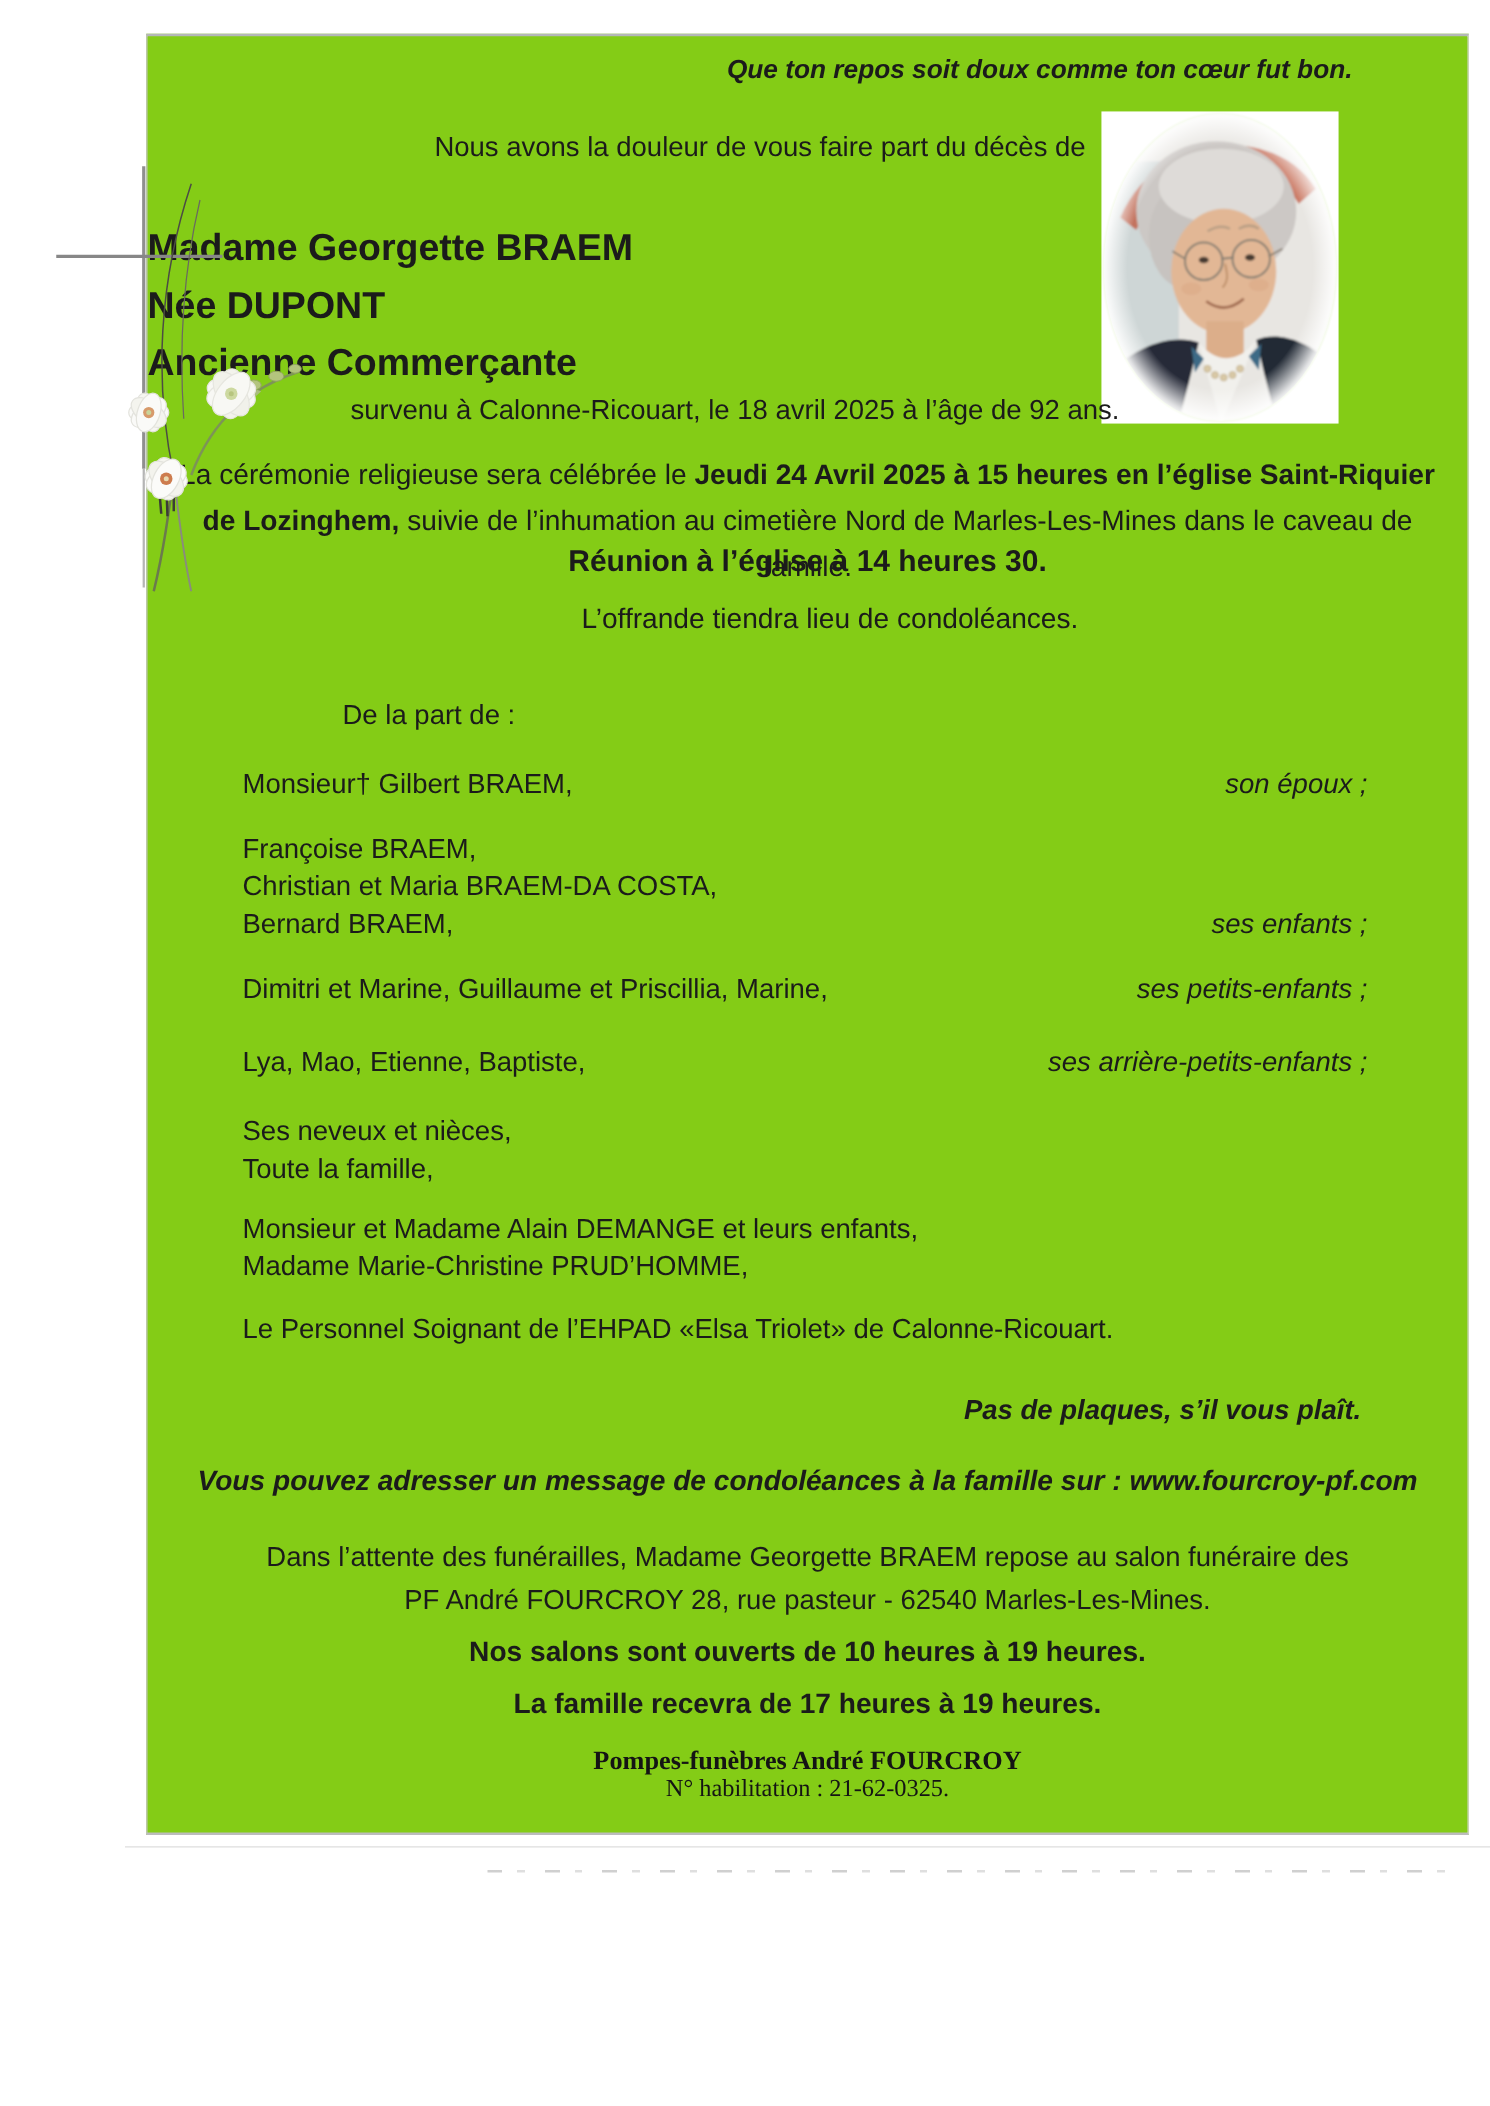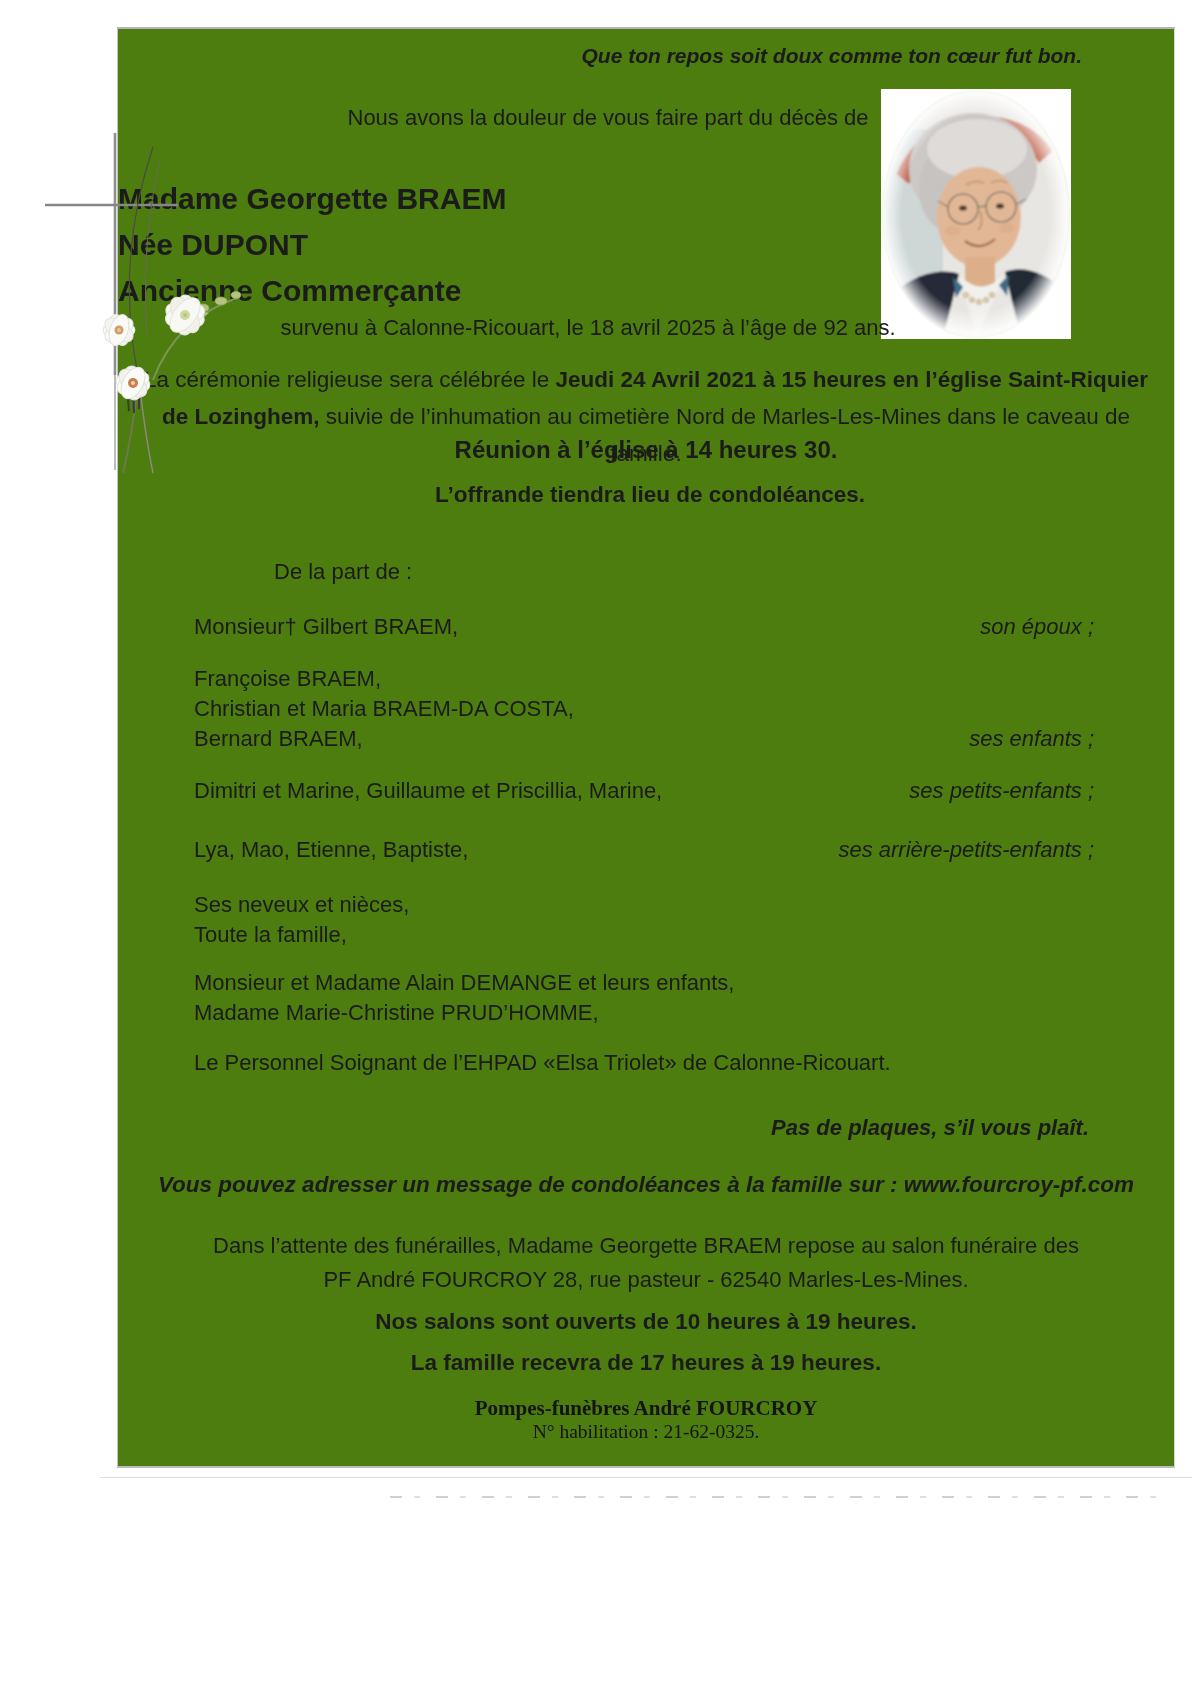--- a/index.html
+++ b/index.html
@@ -4,34 +4,34 @@
 <style>
   html,body{margin:0;padding:0;}
   body{
     width:1192px;height:1685px;position:relative;overflow:hidden;
     background:#ffffff;color:#1b1b1b;
     font-family:"Liberation Sans",sans-serif;
     -webkit-font-smoothing:antialiased;
   }
   .page{
     position:absolute;left:117px;top:27px;width:1058px;height:1441px;
-    box-sizing:border-box;background:#4d7c0f;
+    box-sizing:border-box;background:#84cc16;
     border-top:2px solid #b4b7b8;
     border-left:1px solid #c3c3c3;
     border-right:1px solid #d6d6d6;
     border-bottom:2px solid #bcbcbc;
   }
   .abs{position:absolute;}
   .quote{top:15px;right:92px;font-size:21px;font-weight:bold;font-style:italic;white-space:nowrap;}
   .intro{top:76px;left:60px;width:860px;text-align:center;font-size:22px;}
   .titles{top:127px;left:0;width:920px;text-align:left;font-weight:bold;font-size:30px;line-height:46px;margin-top:20px;}
   .survenu{top:286px;left:0;width:940px;text-align:center;font-size:22px;}
   .ceremony{top:332px;left:20px;right:20px;text-align:center;font-size:22.5px;line-height:37px;}
   .meeting{top:407px;left:0;width:100%;text-align:center;font-weight:bold;font-size:24px;}
-  .offering{top:453px;left:4px;width:100%;text-align:center;font-weight:bold;font-size:22.5px;}
+  .offering{top:453px;left:18px;width:100%;text-align:center;font-weight:normal;font-size:22.5px;}
   .from-label{top:530px;left:156px;font-size:22px;}
   .fam-row{left:76px;right:80px;display:flex;justify-content:space-between;align-items:flex-end;font-size:22px;line-height:30px;}
   .fam-row .rel{font-style:italic;white-space:nowrap;padding-left:20px;}
   .r0{top:583px;gap:46px;} .r1{top:635px;} .r2{top:747px;} .r3{top:806px;}
   .r4{top:861px;} .r5{top:939px;} .r6{top:1019px;}
   .no-plaques{top:1086px;right:85px;font-weight:bold;font-style:italic;font-size:22px;white-space:nowrap;}
   .condolence{top:1143px;left:0;width:100%;text-align:center;font-weight:bold;font-style:italic;font-size:22.5px;}
   .repose{top:1200px;left:0;width:100%;text-align:center;font-size:22px;line-height:34px;}
   .salon-hours{top:1280px;left:0;width:100%;text-align:center;font-weight:bold;font-size:22.5px;}
   .family-hours{top:1321px;left:0;width:100%;text-align:center;font-weight:bold;font-size:22.5px;}
@@ -110,21 +110,21 @@
         <circle cx="111" cy="206" r="2.8" fill="#d8c8a6" stroke="#c0ae88" stroke-width="0.6"></circle>
       </g>
     </g>
     <rect x="0" y="0" width="190" height="250" fill="url(#vign)"></rect>
   </svg>
 
   <div class="abs survenu">survenu à Calonne-Ricouart, le 18 avril 2025 à l’âge de 92 ans.</div>
 
   <div class="abs ceremony">
     <div>
-      <span>La cérémonie religieuse sera célébrée le </span><span style="font-weight:bold">Jeudi 24 Avril 2021 à 15 heures en l’église Saint-Riquier</span>
+      <span>La cérémonie religieuse sera célébrée le </span><span style="font-weight:bold">Jeudi 24 Avril 2025 à 15 heures en l’église Saint-Riquier</span>
     </div>
     <div>
       <span style="font-weight:bold">de Lozinghem,</span><span> suivie de l’inhumation au cimetière Nord de Marles-Les-Mines dans le caveau de famille.</span>
     </div>
   </div>
 
   <div class="abs meeting">Réunion à l’église à 14 heures 30.</div>
   <div class="abs offering">L’offrande tiendra lieu de condoléances.</div>
   <div class="abs from-label">De la part de :</div>
 

